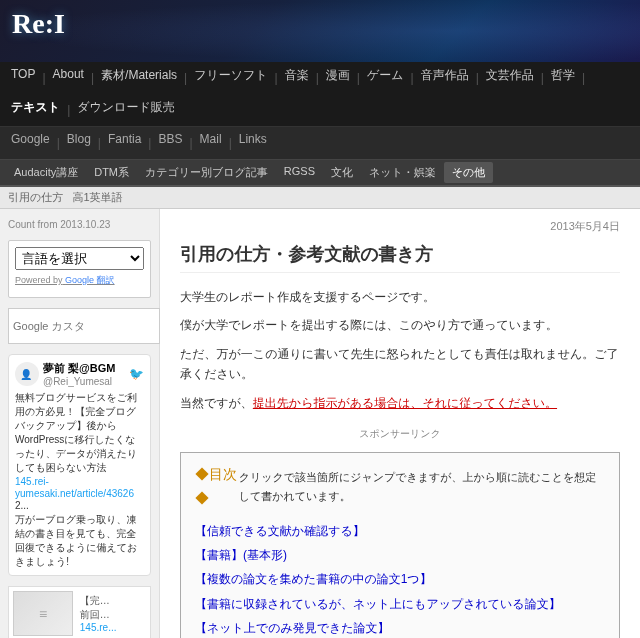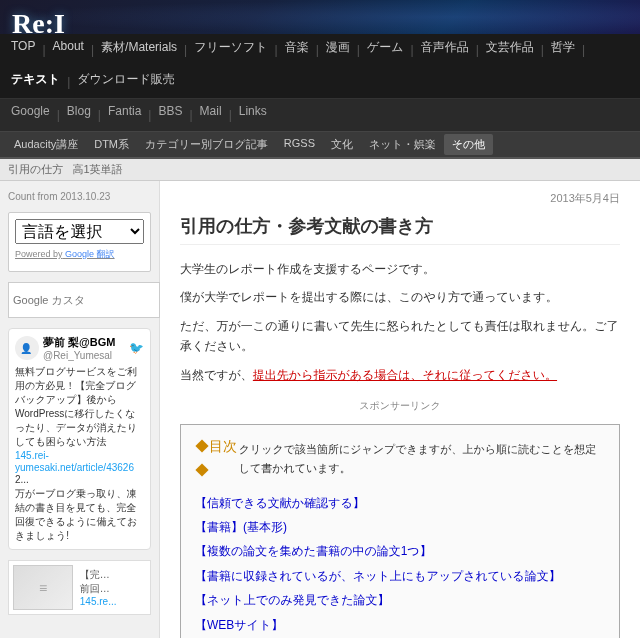--- a/index.html
+++ b/index.html
@@ -3,21 +3,21 @@
   <meta charset="utf-8">
   <style>
     * { margin: 0; padding: 0; box-sizing: border-box; }
     body { font-family: 'MS Gothic', 'Meiryo', sans-serif; font-size: 12px; background: #f0f0f0; }
 
     
     #header {
       background: linear-gradient(135deg, #1a1a2e 0%, #16213e 40%, #0f3460 70%, #1a1a4e 100%);
       padding: 8px 12px 12px 12px;
       position: relative;
-      height: 34px;
+      height: 62px;
       overflow: hidden;
     }
     #header::before {
       content: '';
       position: absolute;
       top: 0; left: 0; right: 0; bottom: 0;
       background: radial-gradient(ellipse at 70% 50%, rgba(100,150,255,0.15) 0%, transparent 70%);
     }
     #site-title {
       font-size: 28px;
@@ -118,21 +118,21 @@
 
     .translate-box {
       background: #fff;
       border: 1px solid #ccc;
       padding: 6px;
       margin-bottom: 10px;
       border-radius: 2px;
     }
     .translate-box select {
       width: 100%;
-      font-size: 16px;
+      font-size: 13px;
       margin-bottom: 4px;
       padding: 2px;
     }
     .translate-powered {
       font-size: 9px;
       color: #888;
       margin-bottom: 4px;
       text-decoration: underline;
     }
 

